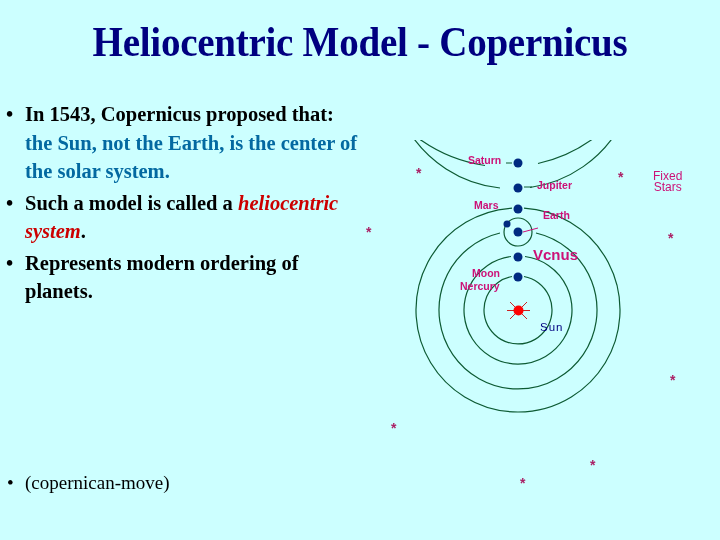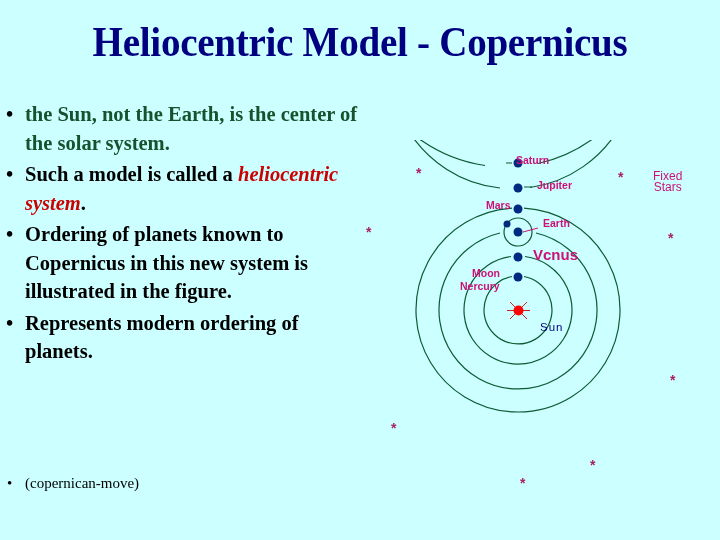--- a/index.html
+++ b/index.html
@@ -26,26 +26,26 @@
       padding-left: 25px;
       font-size: 20.5px; font-weight: bold; color: #000000;
       line-height: 28.5px;
       margin-bottom: 3px;
     }
     .bullet::before {
       content: "\2022";
       position: absolute; left: 6px; top: 0;
       font-weight: bold;
     }
-    .green { color: #14532d; display: block; }
+    .green { color: #0369a1; display: block; }
     .red-italic { color: #cc0000; font-style: italic; }
     .small-bullet {
       position: absolute; left: 0; top: 473px;
       padding-left: 25px;
-      font-size: 15px; color: #000; line-height: 20px;
+      font-size: 19px; color: #000; line-height: 20px;
     }
     .small-bullet::before {
       content: "\2022";
       position: absolute; left: 7px; top: 0;
     }
     .diagram {
       position: absolute; left: 360px; top: 140px; width: 340px; height: 360px;
     }
     .label {
       position: absolute;
@@ -57,28 +57,26 @@
     .sun-label { color: #000080; font-weight: normal; font-size: 11.5px; letter-spacing: 1px; margin-left: 32px; }
     .fixed { font-size: 12px; line-height: 11px; text-align: center; font-weight: normal; }
   </style>
 </head>
 <body>
 
 <div class="title">Heliocentric Model - Copernicus</div>
 
 <ul class="bullets">
   <li class="bullet">
+    <span>In 1543, Copernicus proposed that:</span>
     <span class="green">the Sun, not the Earth, is the center of the solar system.</span>
   </li>
   <li class="bullet">
     <span>Such a model is called a</span>
     <span class="red-italic">heliocentric system</span><span>.</span>
-  </li>
-  <li class="bullet">
-    <span>Ordering of planets known to Copernicus in this new system is illustrated in the figure.</span>
   </li>
   <li class="bullet">
     <span>Represents modern ordering of planets.</span>
   </li>
 </ul>
 
 <div class="small-bullet">
   <span>(copernican-move)</span>
 </div>
 
@@ -134,25 +132,25 @@
       <text x="366" y="237">*</text>
       <text x="668" y="243">*</text>
       <text x="345" y="334">*</text>
       <text x="670" y="385">*</text>
       <text x="391" y="433">*</text>
       <text x="590" y="470">*</text>
       <text x="520" y="488">*</text>
     </g>
   </svg>
 
-  <div class="label" style="left:108px;top:15px;margin-left:48px;">Saturn</div>
+  <div class="label" style="left:108px;top:15px;">Saturn</div>
   <div class="label" style="left:177px;top:40px;">Jupiter</div>
-  <div class="label" style="left:114px;top:60px;margin-left:12px;">Mars</div>
+  <div class="label" style="left:114px;top:60px;">Mars</div>
   <div class="label" style="left:112px;top:80px;margin-top:48px;">Moon</div>
-  <div class="label" style="left:183px;top:78px;">Earth</div>
+  <div class="label" style="left:183px;top:70px;">Earth</div>
   <div class="label" style="left:173px;top:109px;font-size:15px;">Vcnus</div>
   <div class="label" style="left:100px;top:129px;margin-top:12px;">Nercury</div>
   <div class="label sun-label" style="left:148px;top:182px;">Sun</div>
   <div class="label fixed" style="left:293px;top:31px;">
     <span>Fixed</span><br>
     <span>Stars</span>
   </div>
 </div>
 
 </body></html>

